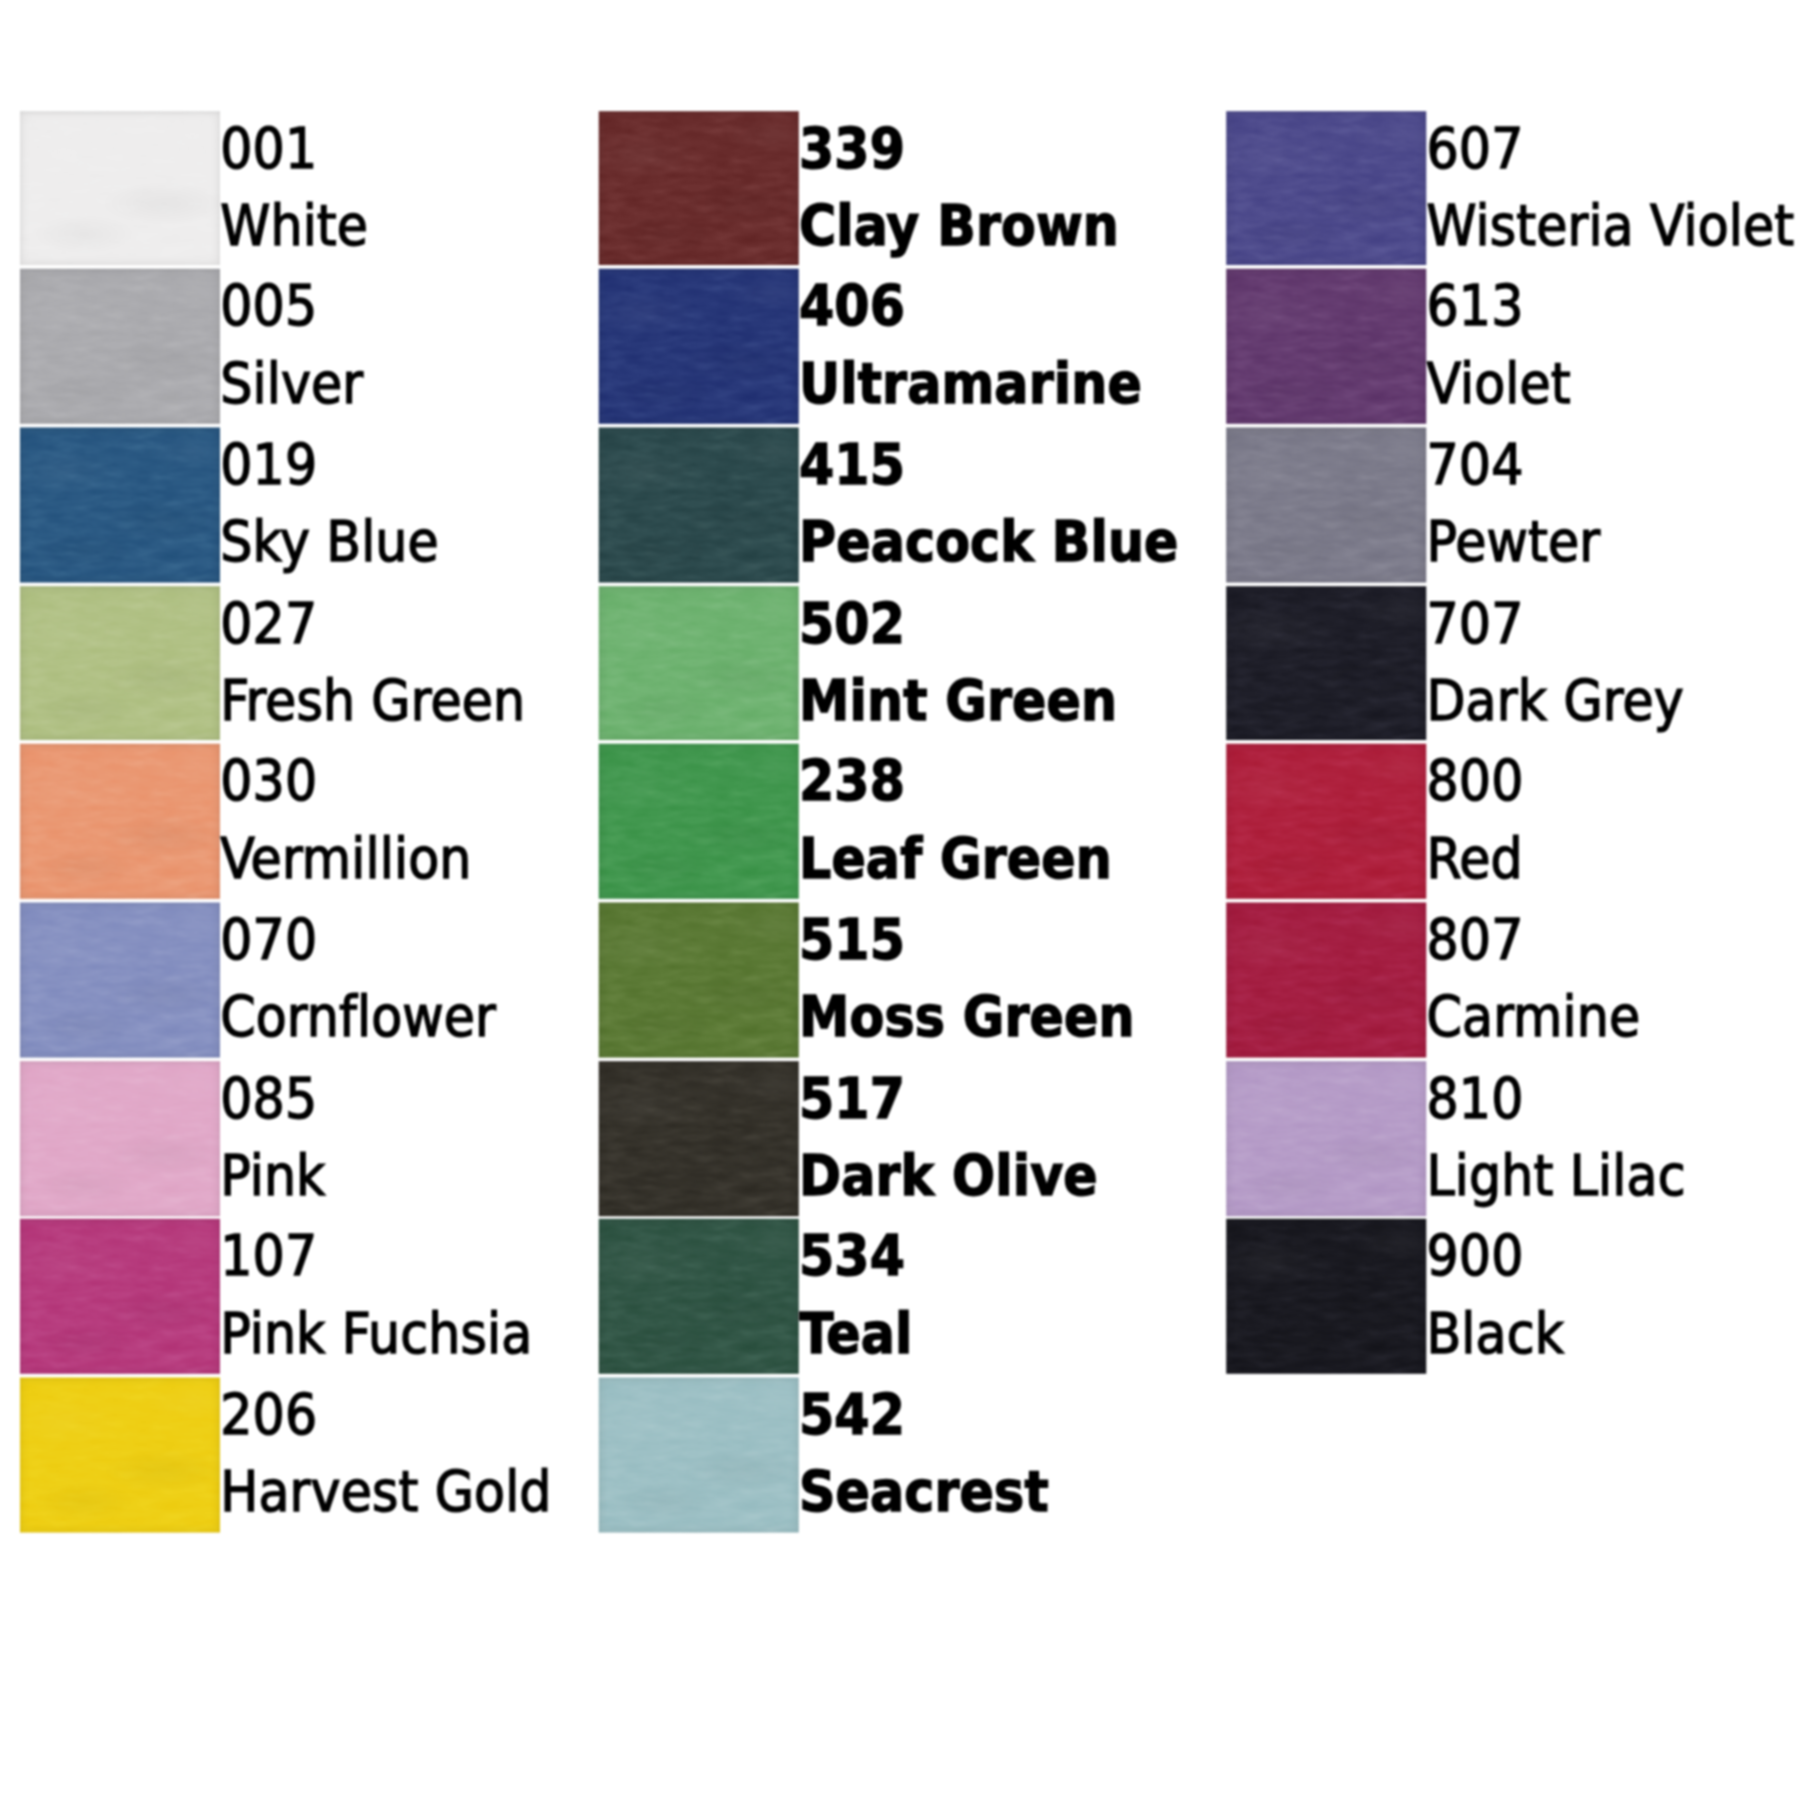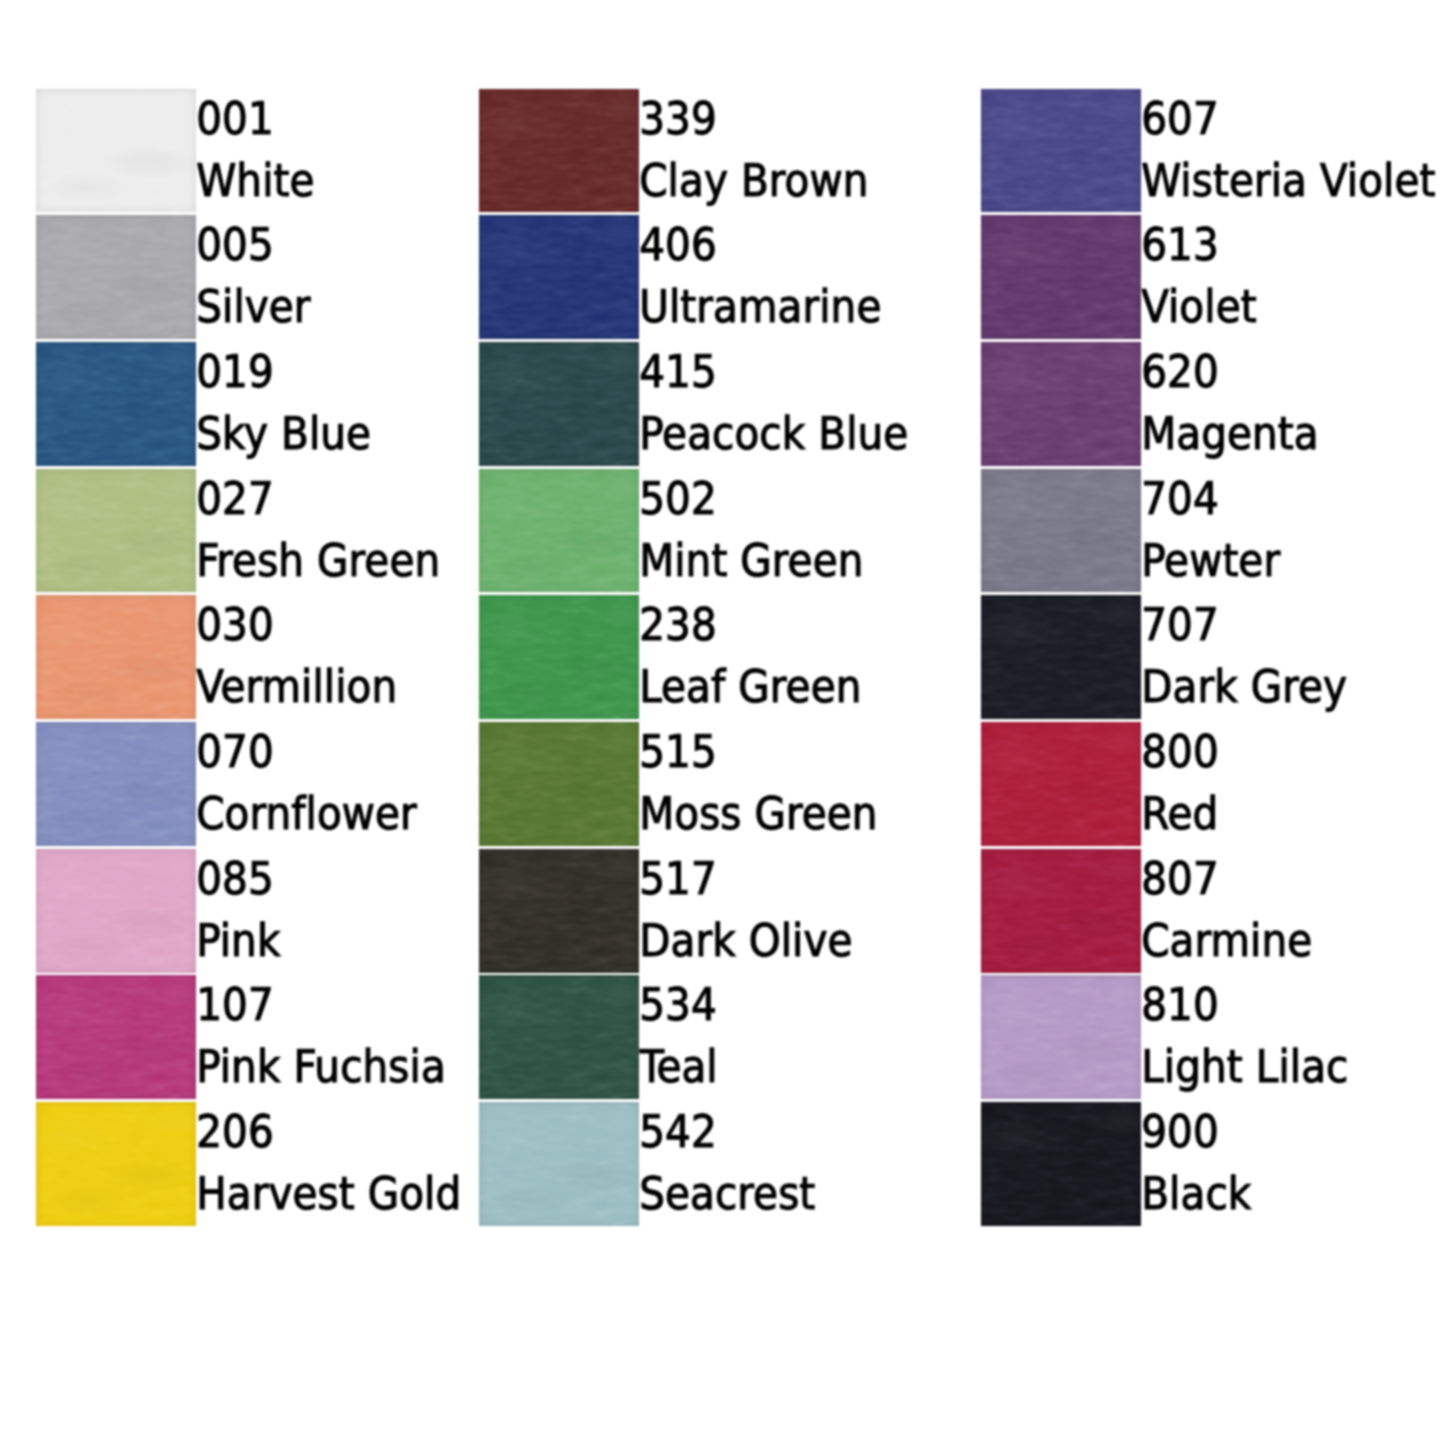--- a/index.html
+++ b/index.html
@@ -7,22 +7,22 @@
   body{
     width:1445px;height:1445px;
     background:#ffffff;
     font-family:"DejaVu Sans Condensed","DejaVu Sans",sans-serif;
     overflow:hidden;
     -webkit-font-smoothing:antialiased;
     text-rendering:geometricPrecision;
   }
   #chart{position:absolute;left:0;top:0;width:1445px;height:1445px;}
   .col{position:absolute;top:88.5px;width:440px;}
-  #col-0{left:36px;}
-  #col-1{left:479px;}
+  #col-0{left:16px;}
+  #col-1{left:479px;font-weight:bold;}
   #col-2{left:981px;}
   .row{position:relative;height:126.7px;}
   .swatch{
     position:absolute;left:0;top:0;width:159.5px;height:123.9px;
     overflow:hidden;
     filter:blur(1.0px);
   }
   .swatch .tex{
     position:absolute;inset:0;
     opacity:.60;
@@ -328,33 +328,20 @@
           </svg>
           <div class="dim"></div>
           <div class="blot"></div>
         </div>
         <div class="labels">
           <div class="code">613</div>
           <div class="name">Violet</div>
         </div>
       </div>
       <div class="row">
-        <div class="swatch" style="background: rgb(104, 57, 111);">
-          <svg class="tex">
-            <rect width="100%" height="100%" filter="url(#fabricnoise)"></rect>
-          </svg>
-          <div class="dim"></div>
-          <div class="blot"></div>
-        </div>
-        <div class="labels">
-          <div class="code">620</div>
-          <div class="name">Magenta</div>
-        </div>
-      </div>
-      <div class="row">
         <div class="swatch" style="background: rgb(119, 118, 134);">
           <svg class="tex">
             <rect width="100%" height="100%" filter="url(#fabricnoise)"></rect>
           </svg>
           <div class="dim"></div>
           <div class="blot"></div>
         </div>
         <div class="labels">
           <div class="code">704</div>
           <div class="name">Pewter</div>

